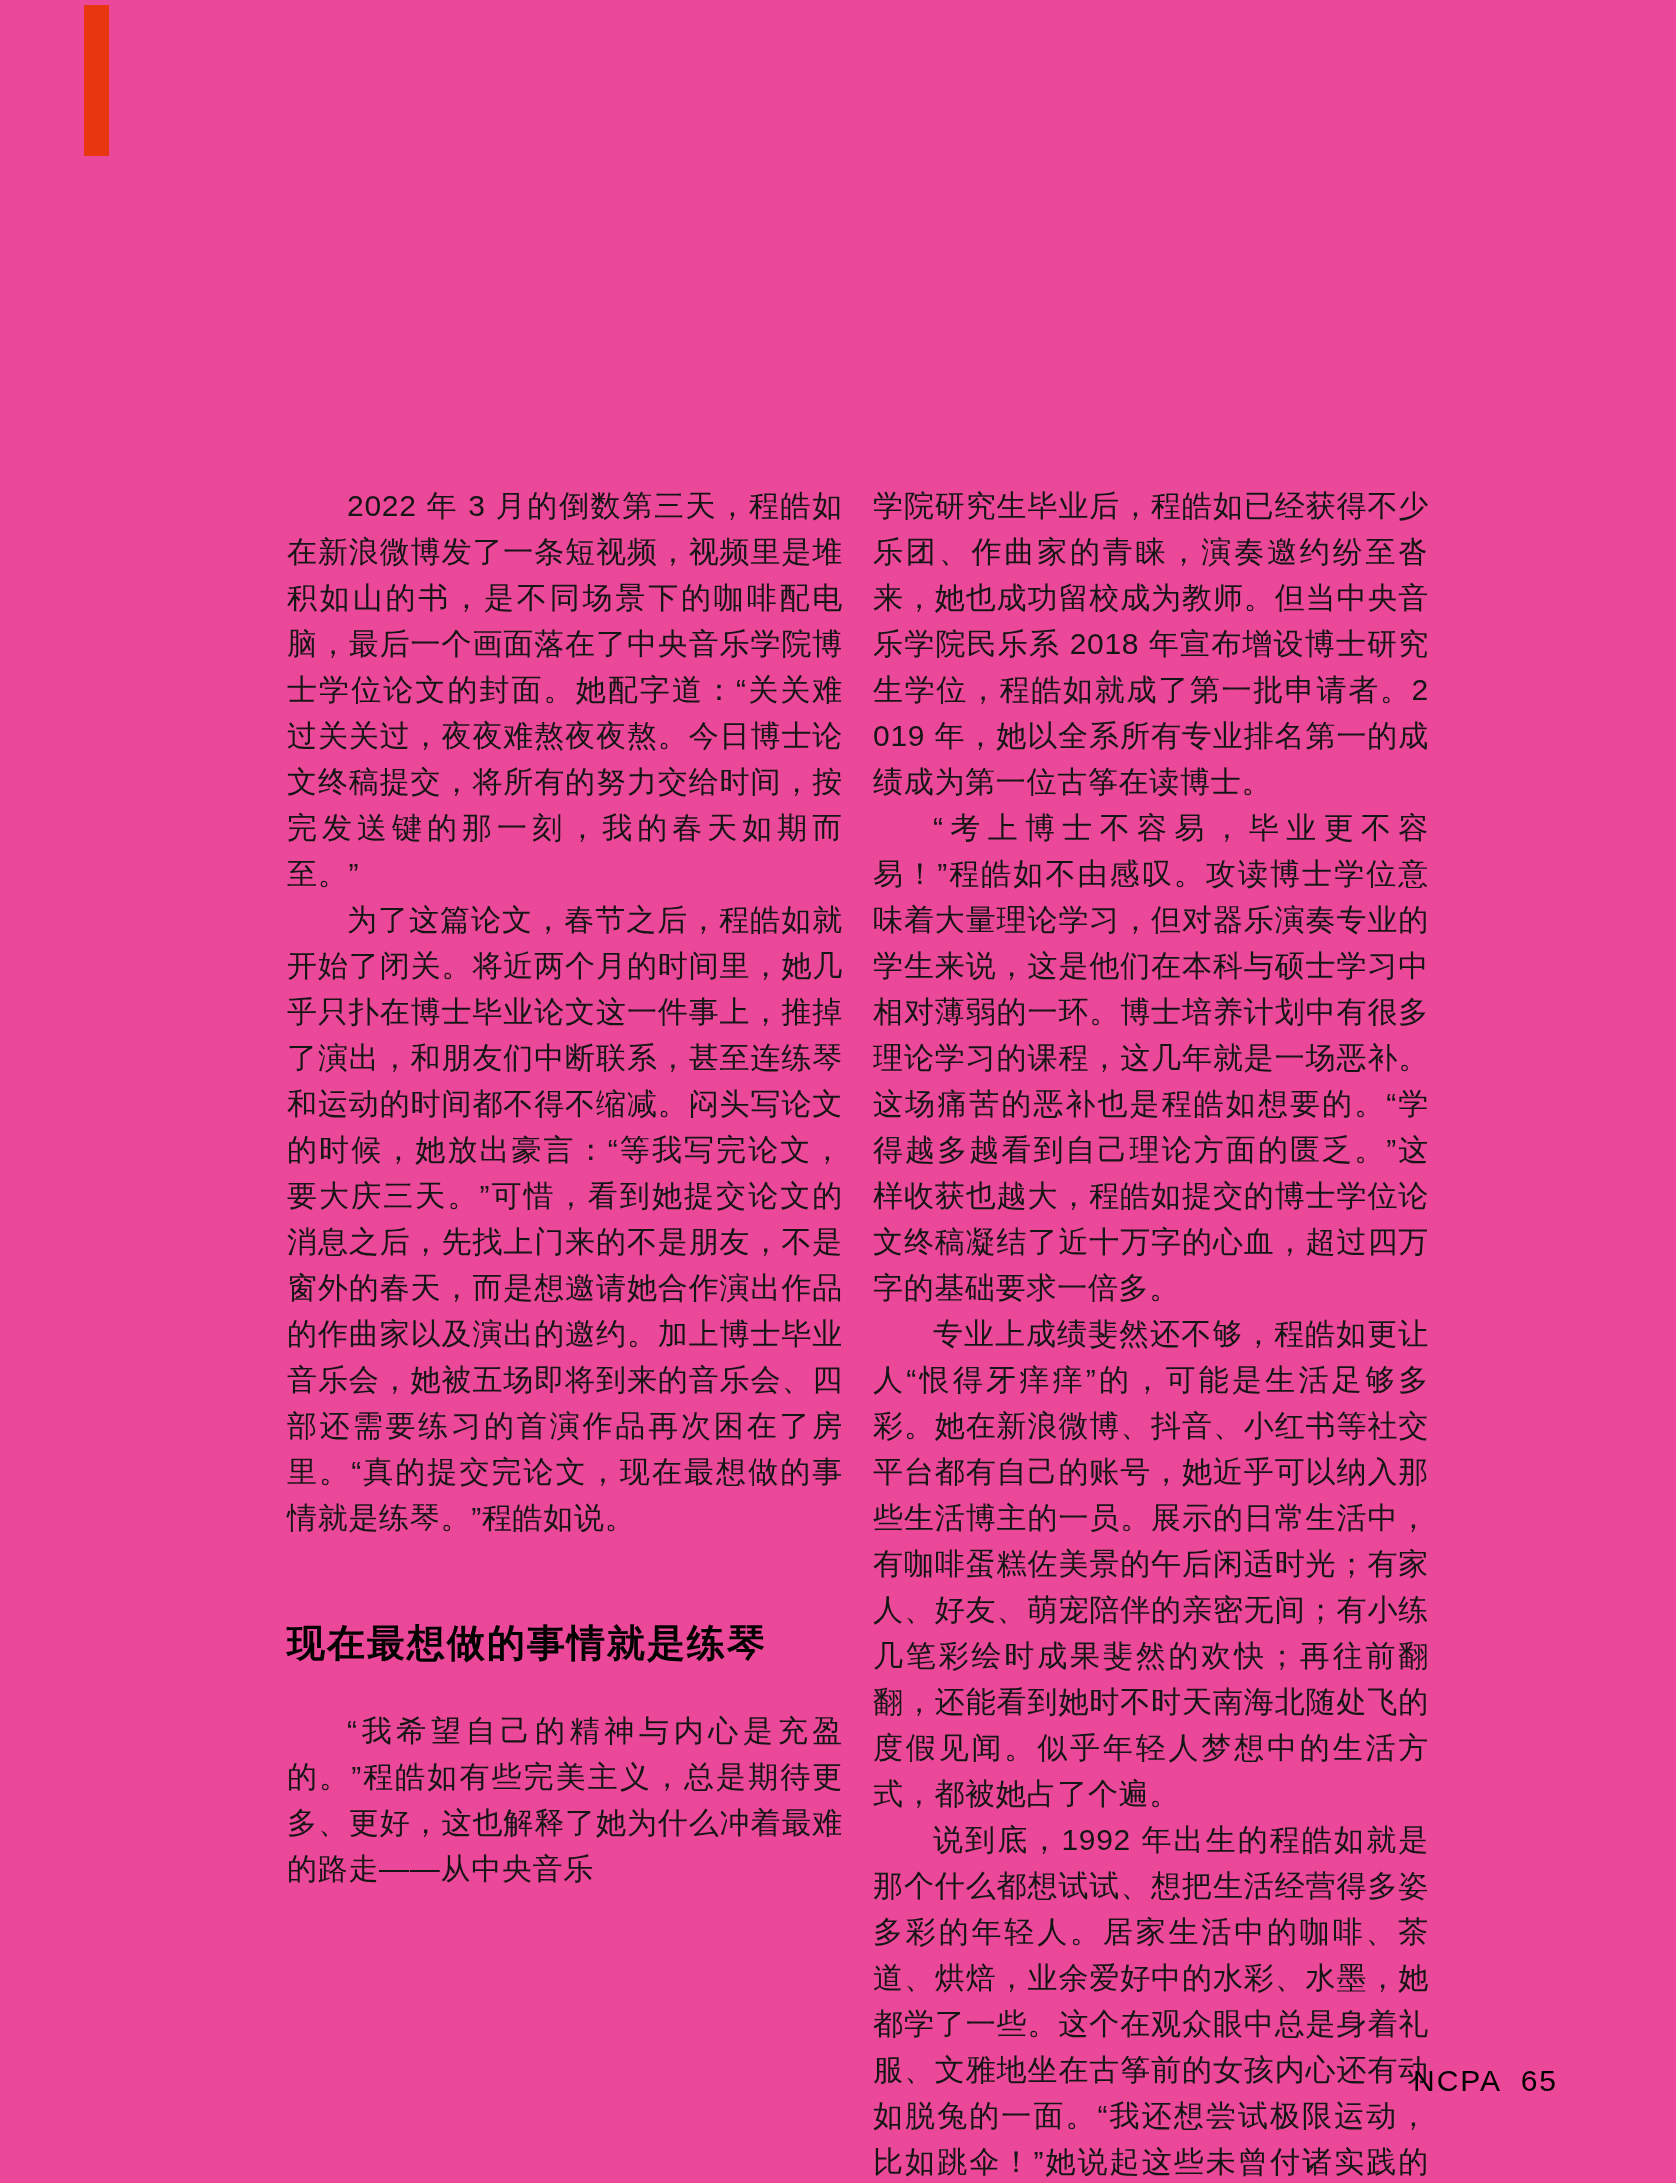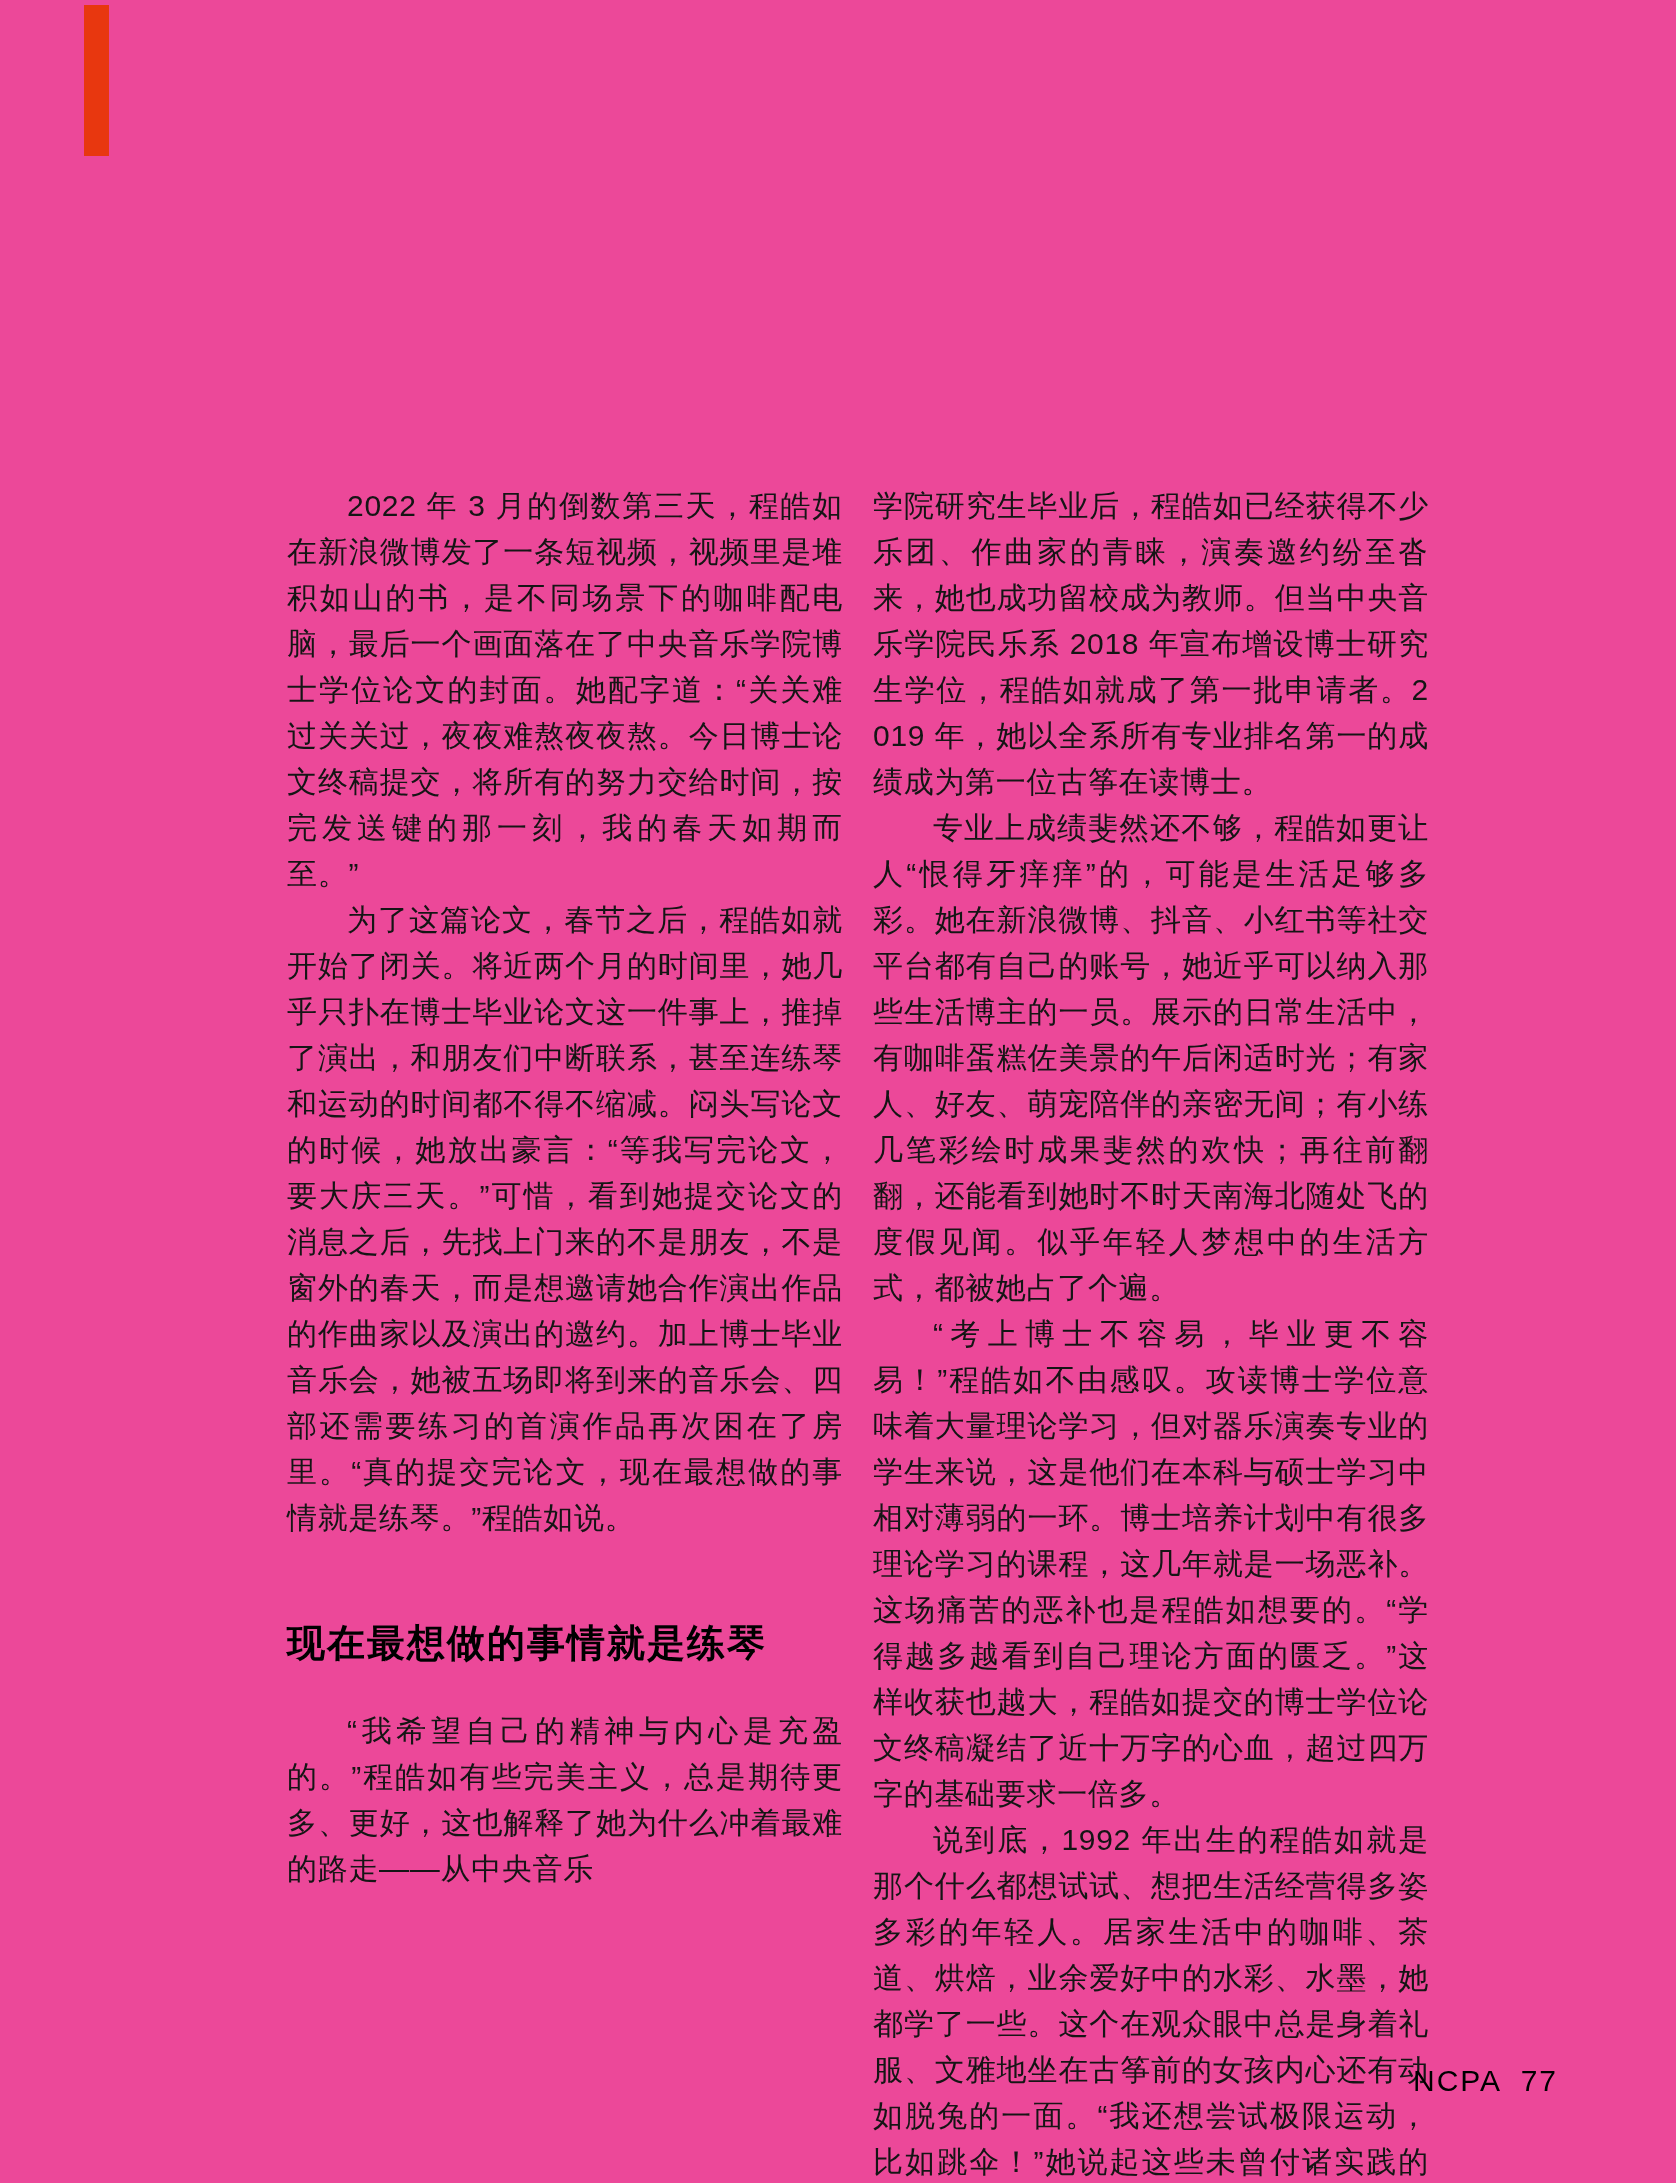--- a/index.html
+++ b/index.html
@@ -72,23 +72,23 @@
 
   <div class="col col-left">
     <p class="indent">2022 年 3 月的倒数第三天，程皓如在新浪微博发了一条短视频，视频里是堆积如山的书，是不同场景下的咖啡配电脑，最后一个画面落在了中央音乐学院博士学位论文的封面。她配字道：“关关难过关关过，夜夜难熬夜夜熬。今日博士论文终稿提交，将所有的努力交给时间，按完发送键的那一刻，我的春天如期而至。”</p>
     <p class="indent">为了这篇论文，春节之后，程皓如就开始了闭关。将近两个月的时间里，她几乎只扑在博士毕业论文这一件事上，推掉了演出，和朋友们中断联系，甚至连练琴和运动的时间都不得不缩减。闷头写论文的时候，她放出豪言：“等我写完论文，要大庆三天。”可惜，看到她提交论文的消息之后，先找上门来的不是朋友，不是窗外的春天，而是想邀请她合作演出作品的作曲家以及演出的邀约。加上博士毕业音乐会，她被五场即将到来的音乐会、四部还需要练习的首演作品再次困在了房里。“真的提交完论文，现在最想做的事情就是练琴。”程皓如说。</p>
     <h2 class="section-heading">现在最想做的事情就是练琴</h2>
     <p class="indent">“我希望自己的精神与内心是充盈的。”程皓如有些完美主义，总是期待更多、更好，这也解释了她为什么冲着最难的路走——从中央音乐</p>
   </div>
 
   <div class="col col-right">
     <p>学院研究生毕业后，程皓如已经获得不少乐团、作曲家的青睐，演奏邀约纷至沓来，她也成功留校成为教师。但当中央音乐学院民乐系 2018 年宣布增设博士研究生学位，程皓如就成了第一批申请者。2019 年，她以全系所有专业排名第一的成绩成为第一位古筝在读博士。</p>
+    <p class="indent">“考上博士不容易，毕业更不容易！”程皓如不由感叹。攻读博士学位意味着大量理论学习，但对器乐演奏专业的学生来说，这是他们在本科与硕士学习中相对薄弱的一环。博士培养计划中有很多理论学习的课程，这几年就是一场恶补。这场痛苦的恶补也是程皓如想要的。“学得越多越看到自己理论方面的匮乏。”这样收获也越大，程皓如提交的博士学位论文终稿凝结了近十万字的心血，超过四万字的基础要求一倍多。</p>
     <p class="indent">专业上成绩斐然还不够，程皓如更让人“恨得牙痒痒”的，可能是生活足够多彩。她在新浪微博、抖音、小红书等社交平台都有自己的账号，她近乎可以纳入那些生活博主的一员。展示的日常生活中，有咖啡蛋糕佐美景的午后闲适时光；有家人、好友、萌宠陪伴的亲密无间；有小练几笔彩绘时成果斐然的欢快；再往前翻翻，还能看到她时不时天南海北随处飞的度假见闻。似乎年轻人梦想中的生活方式，都被她占了个遍。</p>
-    <p class="indent">“考上博士不容易，毕业更不容易！”程皓如不由感叹。攻读博士学位意味着大量理论学习，但对器乐演奏专业的学生来说，这是他们在本科与硕士学习中相对薄弱的一环。博士培养计划中有很多理论学习的课程，这几年就是一场恶补。这场痛苦的恶补也是程皓如想要的。“学得越多越看到自己理论方面的匮乏。”这样收获也越大，程皓如提交的博士学位论文终稿凝结了近十万字的心血，超过四万字的基础要求一倍多。</p>
     <p class="indent">说到底，1992 年出生的程皓如就是那个什么都想试试、想把生活经营得多姿多彩的年轻人。居家生活中的咖啡、茶道、烘焙，业余爱好中的水彩、水墨，她都学了一些。这个在观众眼中总是身着礼服、文雅地坐在古筝前的女孩内心还有动如脱兔的一面。“我还想尝试极限运动，比如跳伞！”她说起这些未曾付诸实践的想法，言语中带上了激动。</p>
   </div>
 
   <div class="page-footer">
-    <span class="brand">NCPA</span><span class="page-number">77</span>
+    <span class="brand">NCPA</span><span class="page-number">65</span>
   </div>
 
 </div>
 
 
 </body></html>

